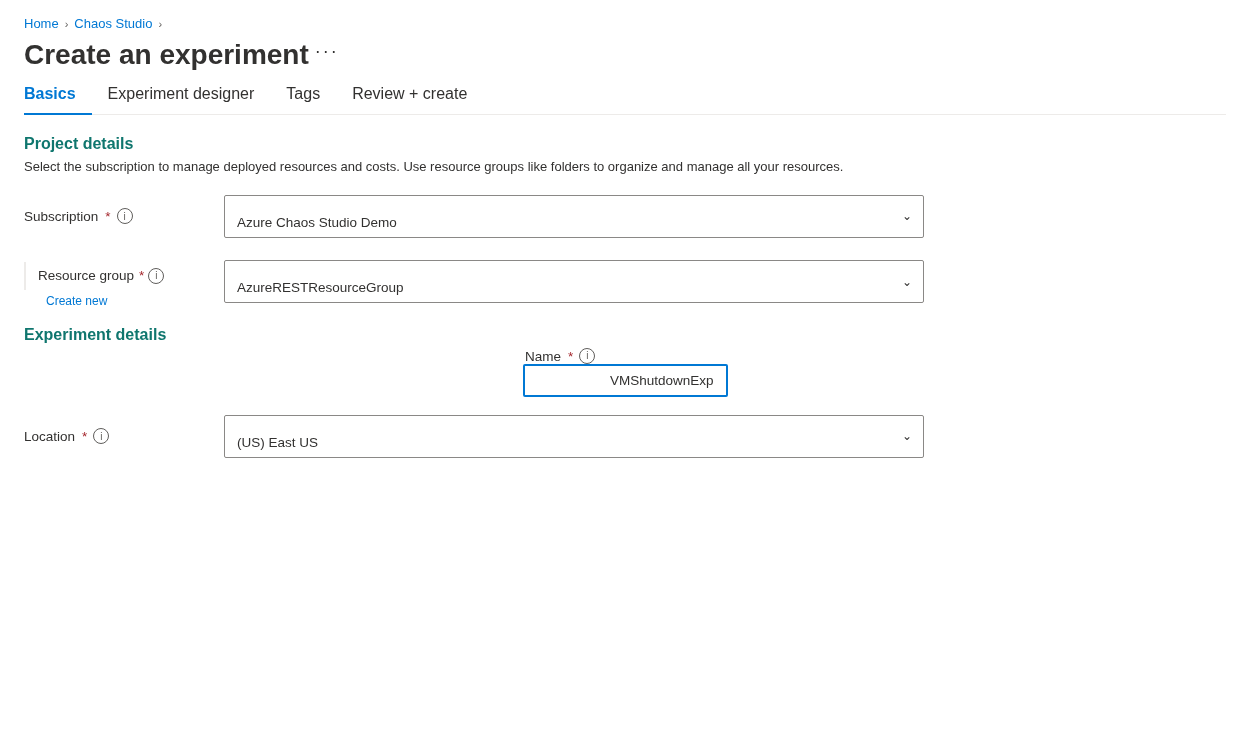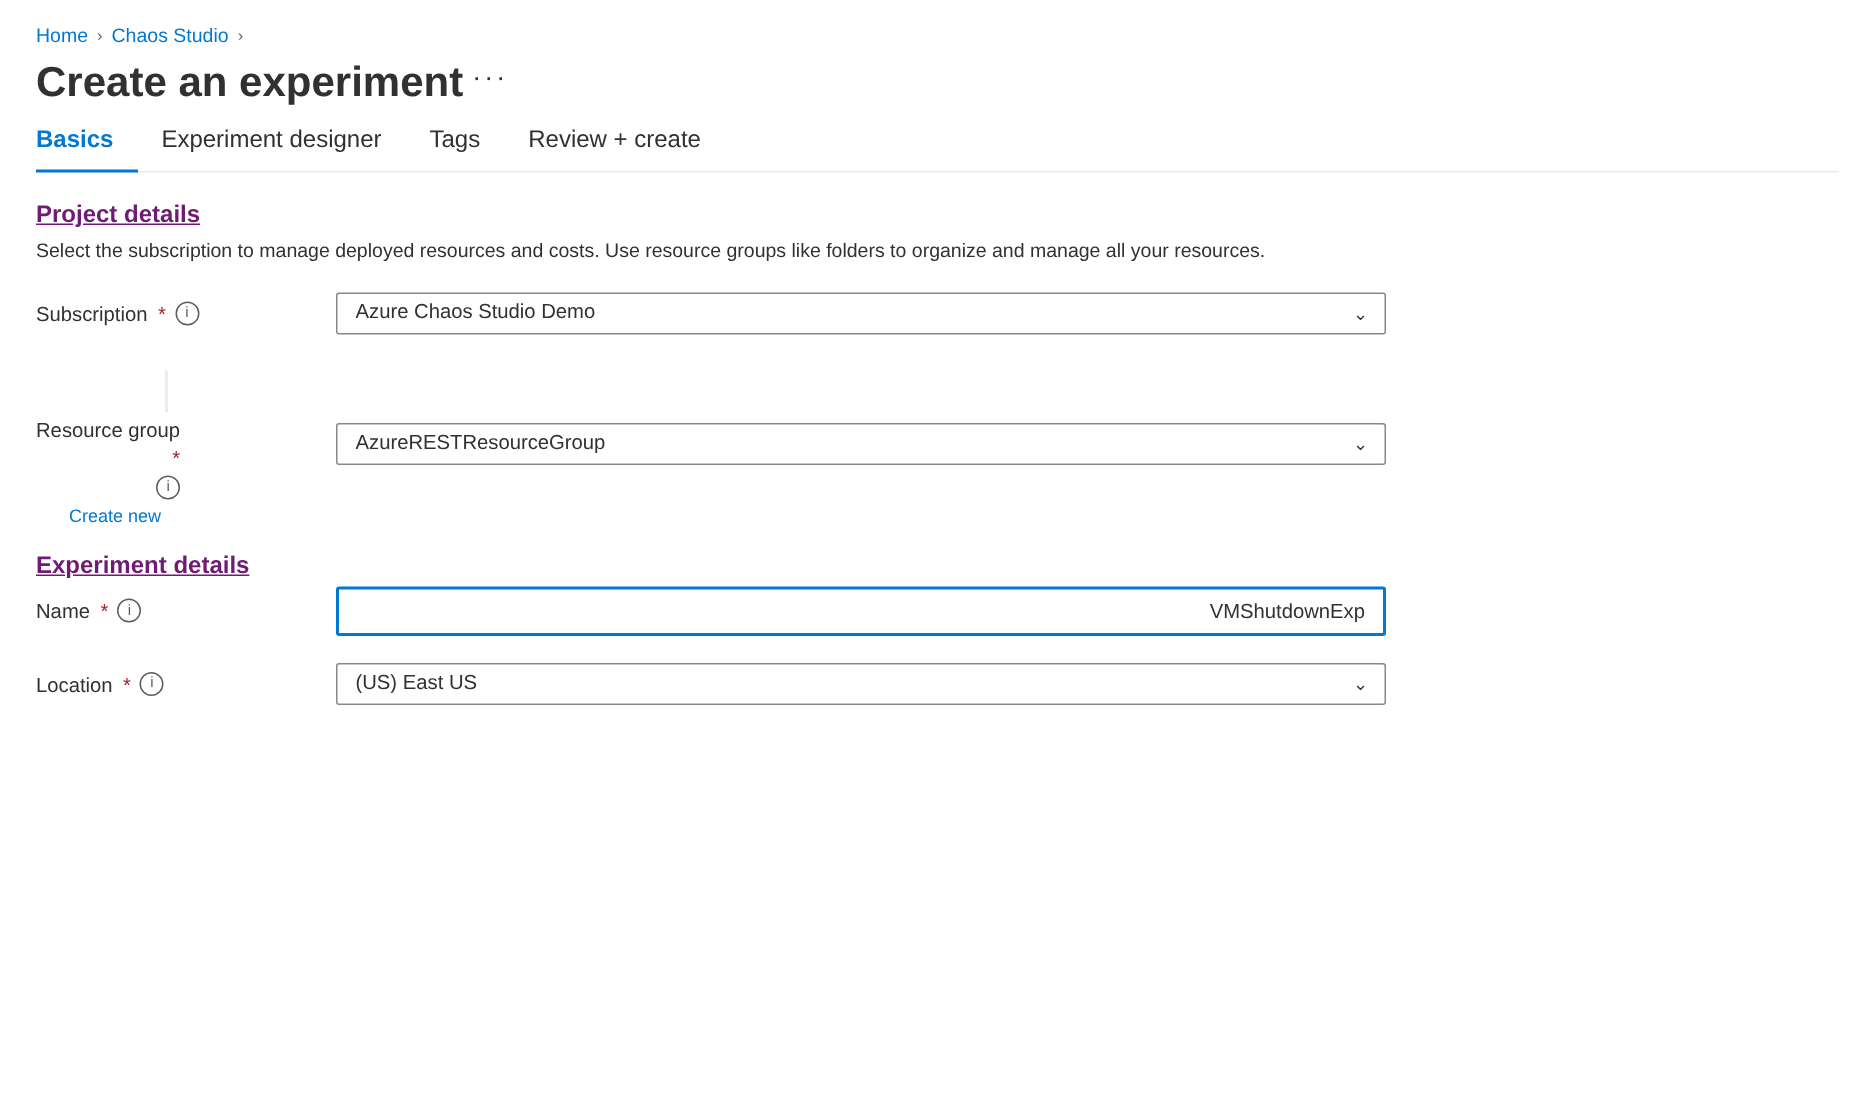--- a/index.html
+++ b/index.html
@@ -78,23 +78,22 @@
     }
     .description-text {
       font-size: 13.5px;
       color: #323130;
       margin-bottom: 24px;
       line-height: 1.5;
     }
     .section-title {
       font-size: 16px;
       font-weight: 700;
-      color: #701a75;
+      color: #0f766e;
       margin-bottom: 4px;
-      text-decoration: underline;
     }
     .section-desc {
       font-size: 13px;
       color: #323130;
       margin-bottom: 18px;
       line-height: 1.5;
     }
     .form-row {
       display: flex;
       align-items: center;
@@ -126,21 +125,21 @@
       color: #605e5c;
       cursor: pointer;
       flex-shrink: 0;
     }
     .form-control-wrapper {
       flex: 1;
       max-width: 700px;
     }
     .dropdown {
       width: 100%;
-      padding: 4px 36px 7px 12px;
+      padding: 19px 36px 7px 12px;
       border: 1px solid #8a8886;
       border-radius: 2px;
       background: #ffffff;
       font-size: 13.5px;
       color: #323130;
       appearance: none;
       cursor: pointer;
       position: relative;
     }
     .dropdown-wrapper {
@@ -222,21 +221,21 @@
             <option>Azure Chaos Studio Demo</option>
           </select>
           <span class="dropdown-arrow">⌄</span>
         </div>
       </div>
     </div>
 
     <div class="form-row">
       <div class="form-label" style="align-items:flex-start; padding-top:6px;">
         <div style="display:flex; flex-direction:column; gap:4px;">
-          <div style="display:flex; align-items:flex-end; gap:4px;flex-direction:column;">
+          <div style="display:flex; align-items:center; gap:4px;">
             <div class="vertical-line"></div>
             <span>Resource group</span>
             <span class="required">*</span>
             <span class="info-icon">i</span>
           </div>
           <a href="#" class="create-new-link" style="margin-left:22px;">Create new</a>
         </div>
       </div>
       <div class="form-control-wrapper">
         <div class="dropdown-wrapper">
@@ -245,21 +244,21 @@
           </select>
           <span class="dropdown-arrow">⌄</span>
         </div>
       </div>
     </div>
   </div>
 
   <div style="margin-top: 8px;">
     <div class="section-title">Experiment details</div>
 
-    <div class="form-row" style="">
+    <div class="form-row" style=" flex-direction: column;">
       <div class="form-label">
         <span>Name</span>
         <span class="required">*</span>
         <span class="info-icon">i</span>
       </div>
       <div class="form-control-wrapper">
         <input type="text" class="text-input" value="VMShutdownExp" style="">
       </div>
     </div>
 

